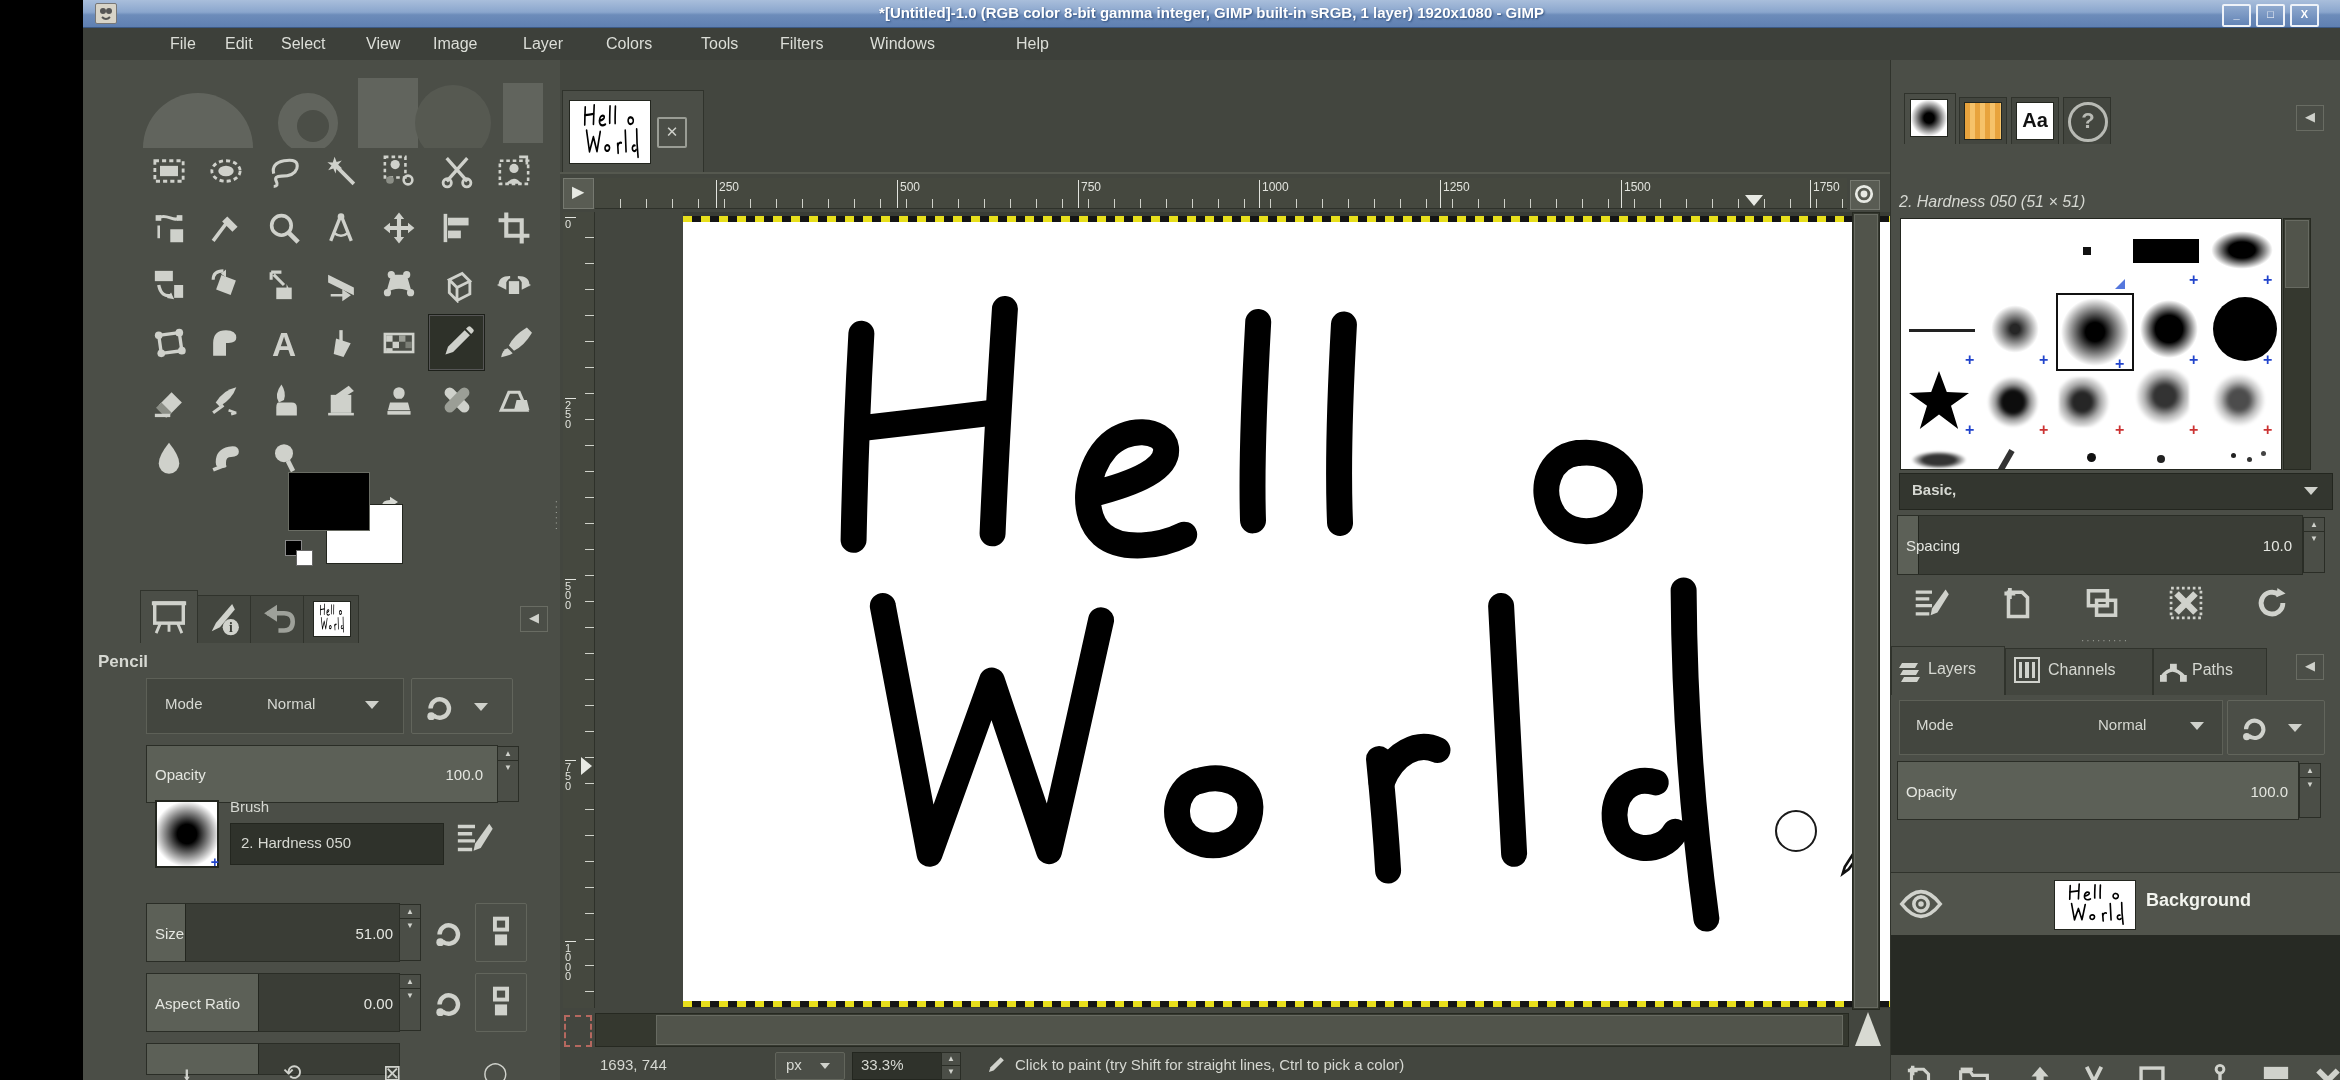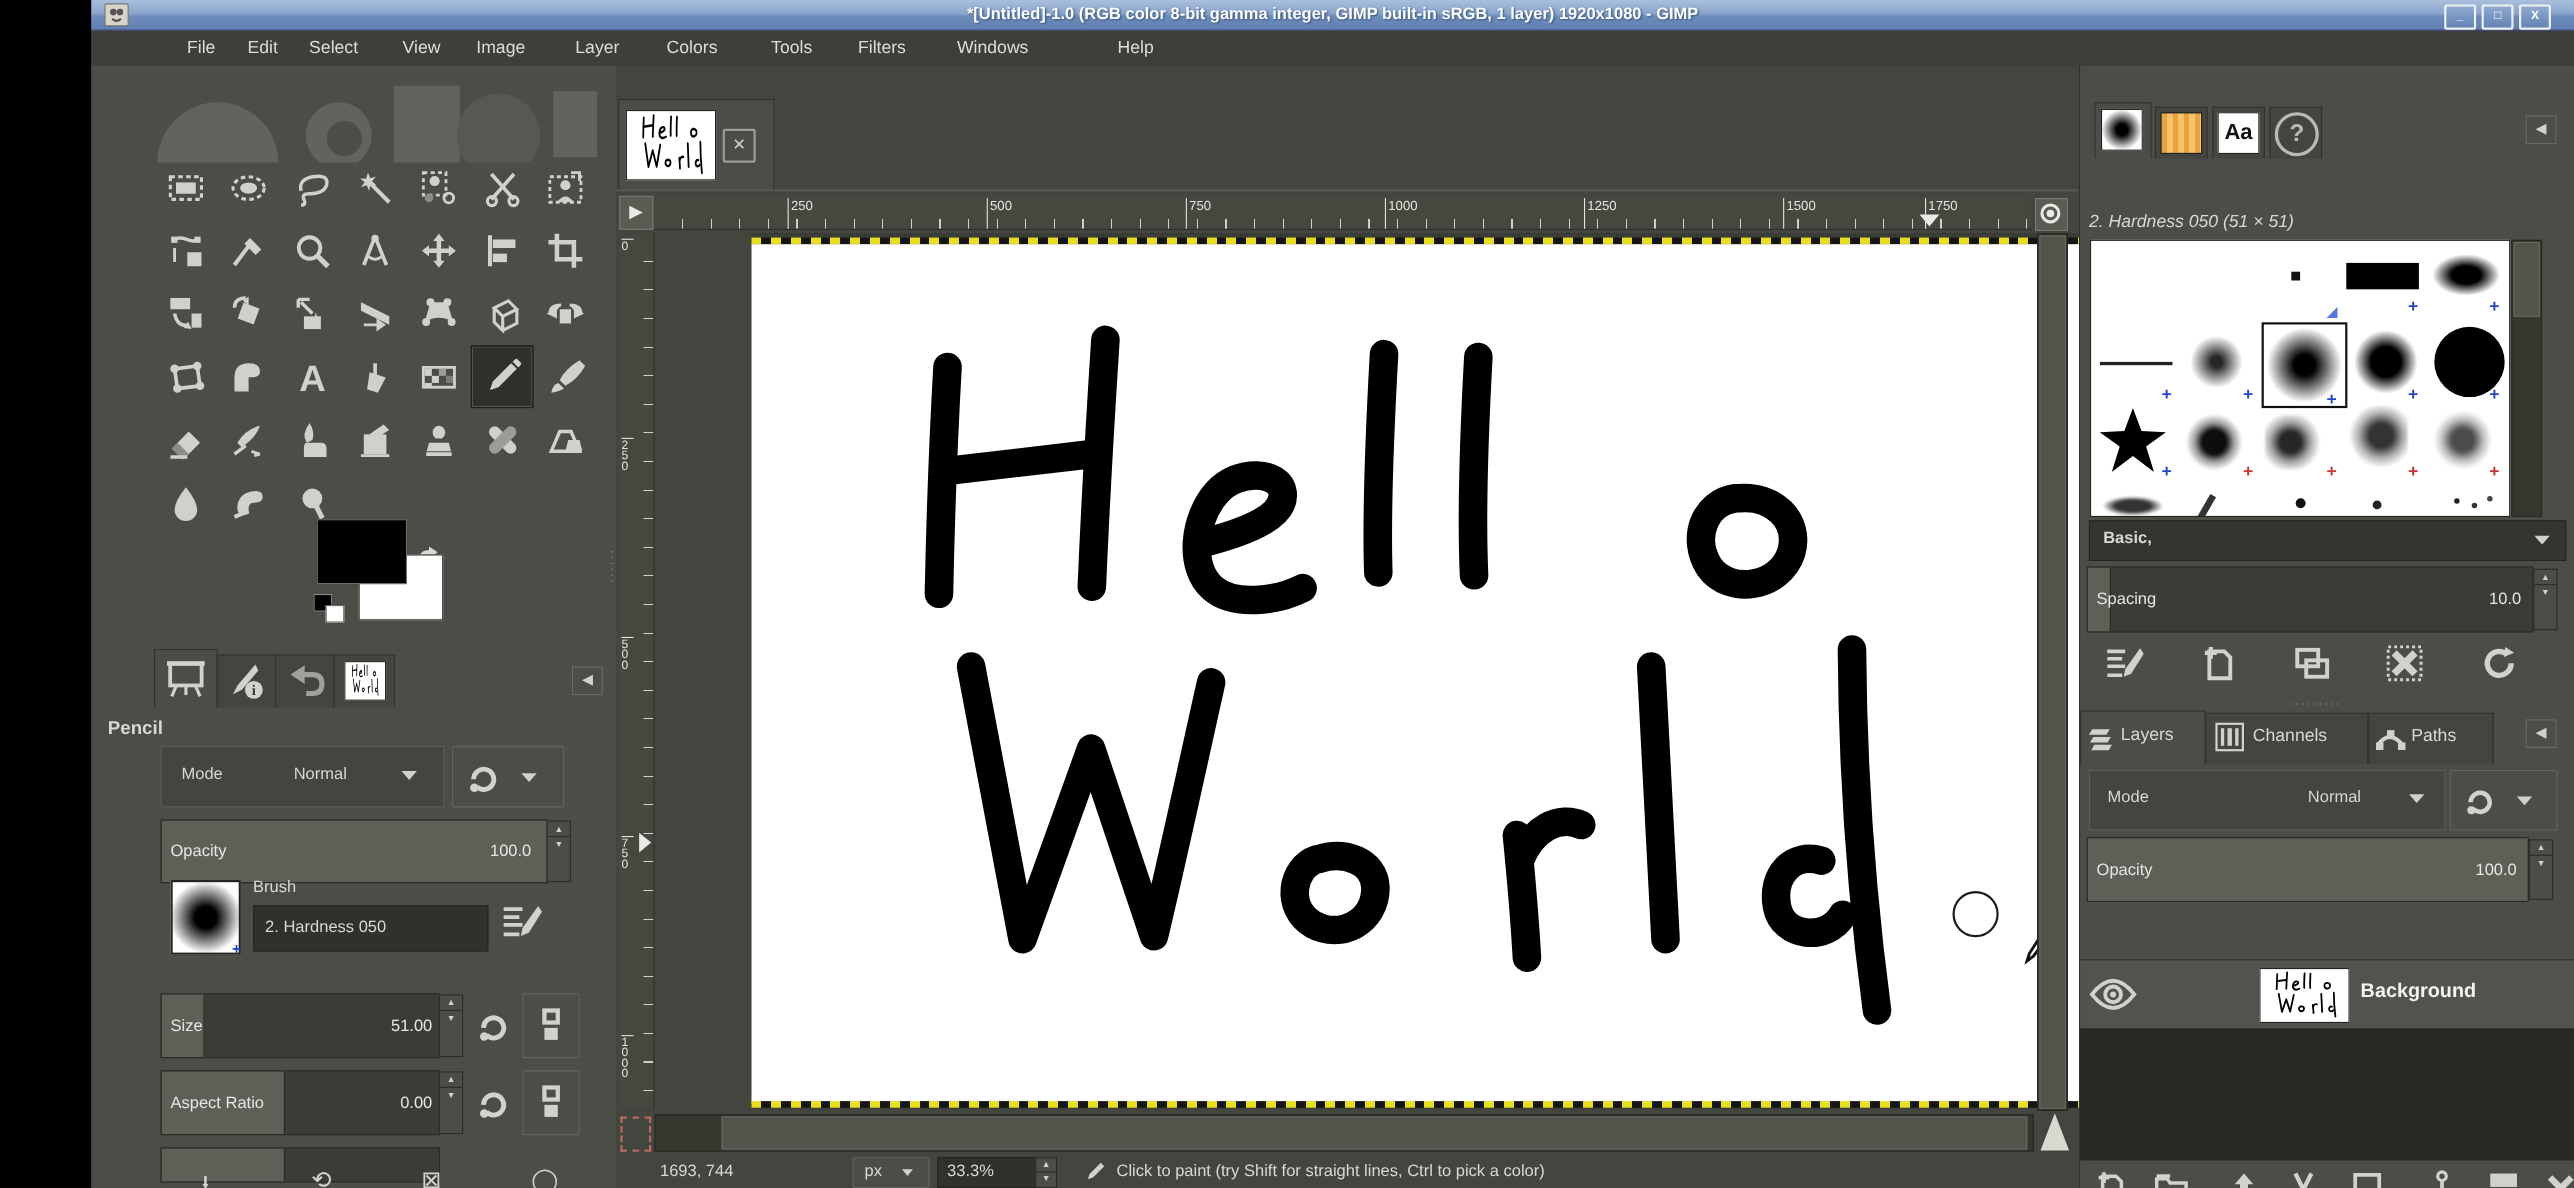--- a/index.html
+++ b/index.html
@@ -1,20 +1,20 @@
 <!DOCTYPE html>
 <html><head>
 <meta charset="utf-8">
 <style>
   html,body{margin:0;padding:0;background:#000;width:2340px;height:1080px;overflow:hidden;
     font-family:"Liberation Sans","DejaVu Sans",sans-serif;}
   .abs{position:absolute;}
   #stage{position:relative;width:2340px;height:1080px;background:#000;}
   
-  #win{left:83px;top:0;width:2257px;height:1080px;background:#701a75;}
+  #win{left:83px;top:0;width:2257px;height:1080px;background:#0c4a6e;}
   #titlebar{left:0;top:0;width:2257px;height:27px;
     background:linear-gradient(#a9bedb 0%,#8aa6cd 45%,#6d8cba 55%,#5f80b2 100%);
     border-bottom:1px solid #3c5a86;}
   #title-text{width:100%;text-align:center;top:4px;color:#fff;font-size:15px;font-weight:bold;
     text-shadow:1px 1px 2px #33517e;}
   .winbtn{top:4px;width:25px;height:19px;background:linear-gradient(#8fa9ce,#6384b6);
     border:2px solid #eef2f8;border-radius:2px;color:#fff;font-size:11px;font-weight:bold;
     text-align:center;line-height:16px;}
   
   #menubar{left:0;top:28px;width:2257px;height:32px;background:#3d403a;border-bottom:1px solid #33362f;}
@@ -520,21 +520,21 @@
       <span style="position:absolute;left:8px;top:3px;color:#e8eae4;font-size:16px;">▶</span>
     </div>
 
     <div id="hruler" class="ruler abs" style="left:35px;top:118px;width:1252px;height:30px;">
       <span class="hmajor" style="left:121px">250</span>
       <span class="hmajor" style="left:302px">500</span>
       <span class="hmajor" style="left:483px">750</span>
       <span class="hmajor" style="left:664px">1000</span>
       <span class="hmajor" style="left:845px">1250</span>
       <span class="hmajor" style="left:1026px">1500</span>
-      <span class="hmajor" style="left:1155px">1750</span>
+      <span class="hmajor" style="left:1215px">1750</span>
       <div style="position:absolute;left:1150px;bottom:2px;width:0;height:0;border-left:9px solid transparent;border-right:9px solid transparent;border-top:11px solid #e8eae4;"></div>
     </div>
 
     <div class="abs" style="left:1290px;top:120px;width:28px;height:28px;background:#595c53;border:1px solid #767970;">
       <svg width="24" height="24" viewBox="0 0 14 14" style="margin:1px">
             <circle cx="7" cy="7" r="4.5" fill="none" stroke="#e8eae4" stroke-width="1.6"></circle>
             <circle cx="7" cy="7" r="2" fill="#e8eae4"></circle>
           </svg>
     </div>
 

